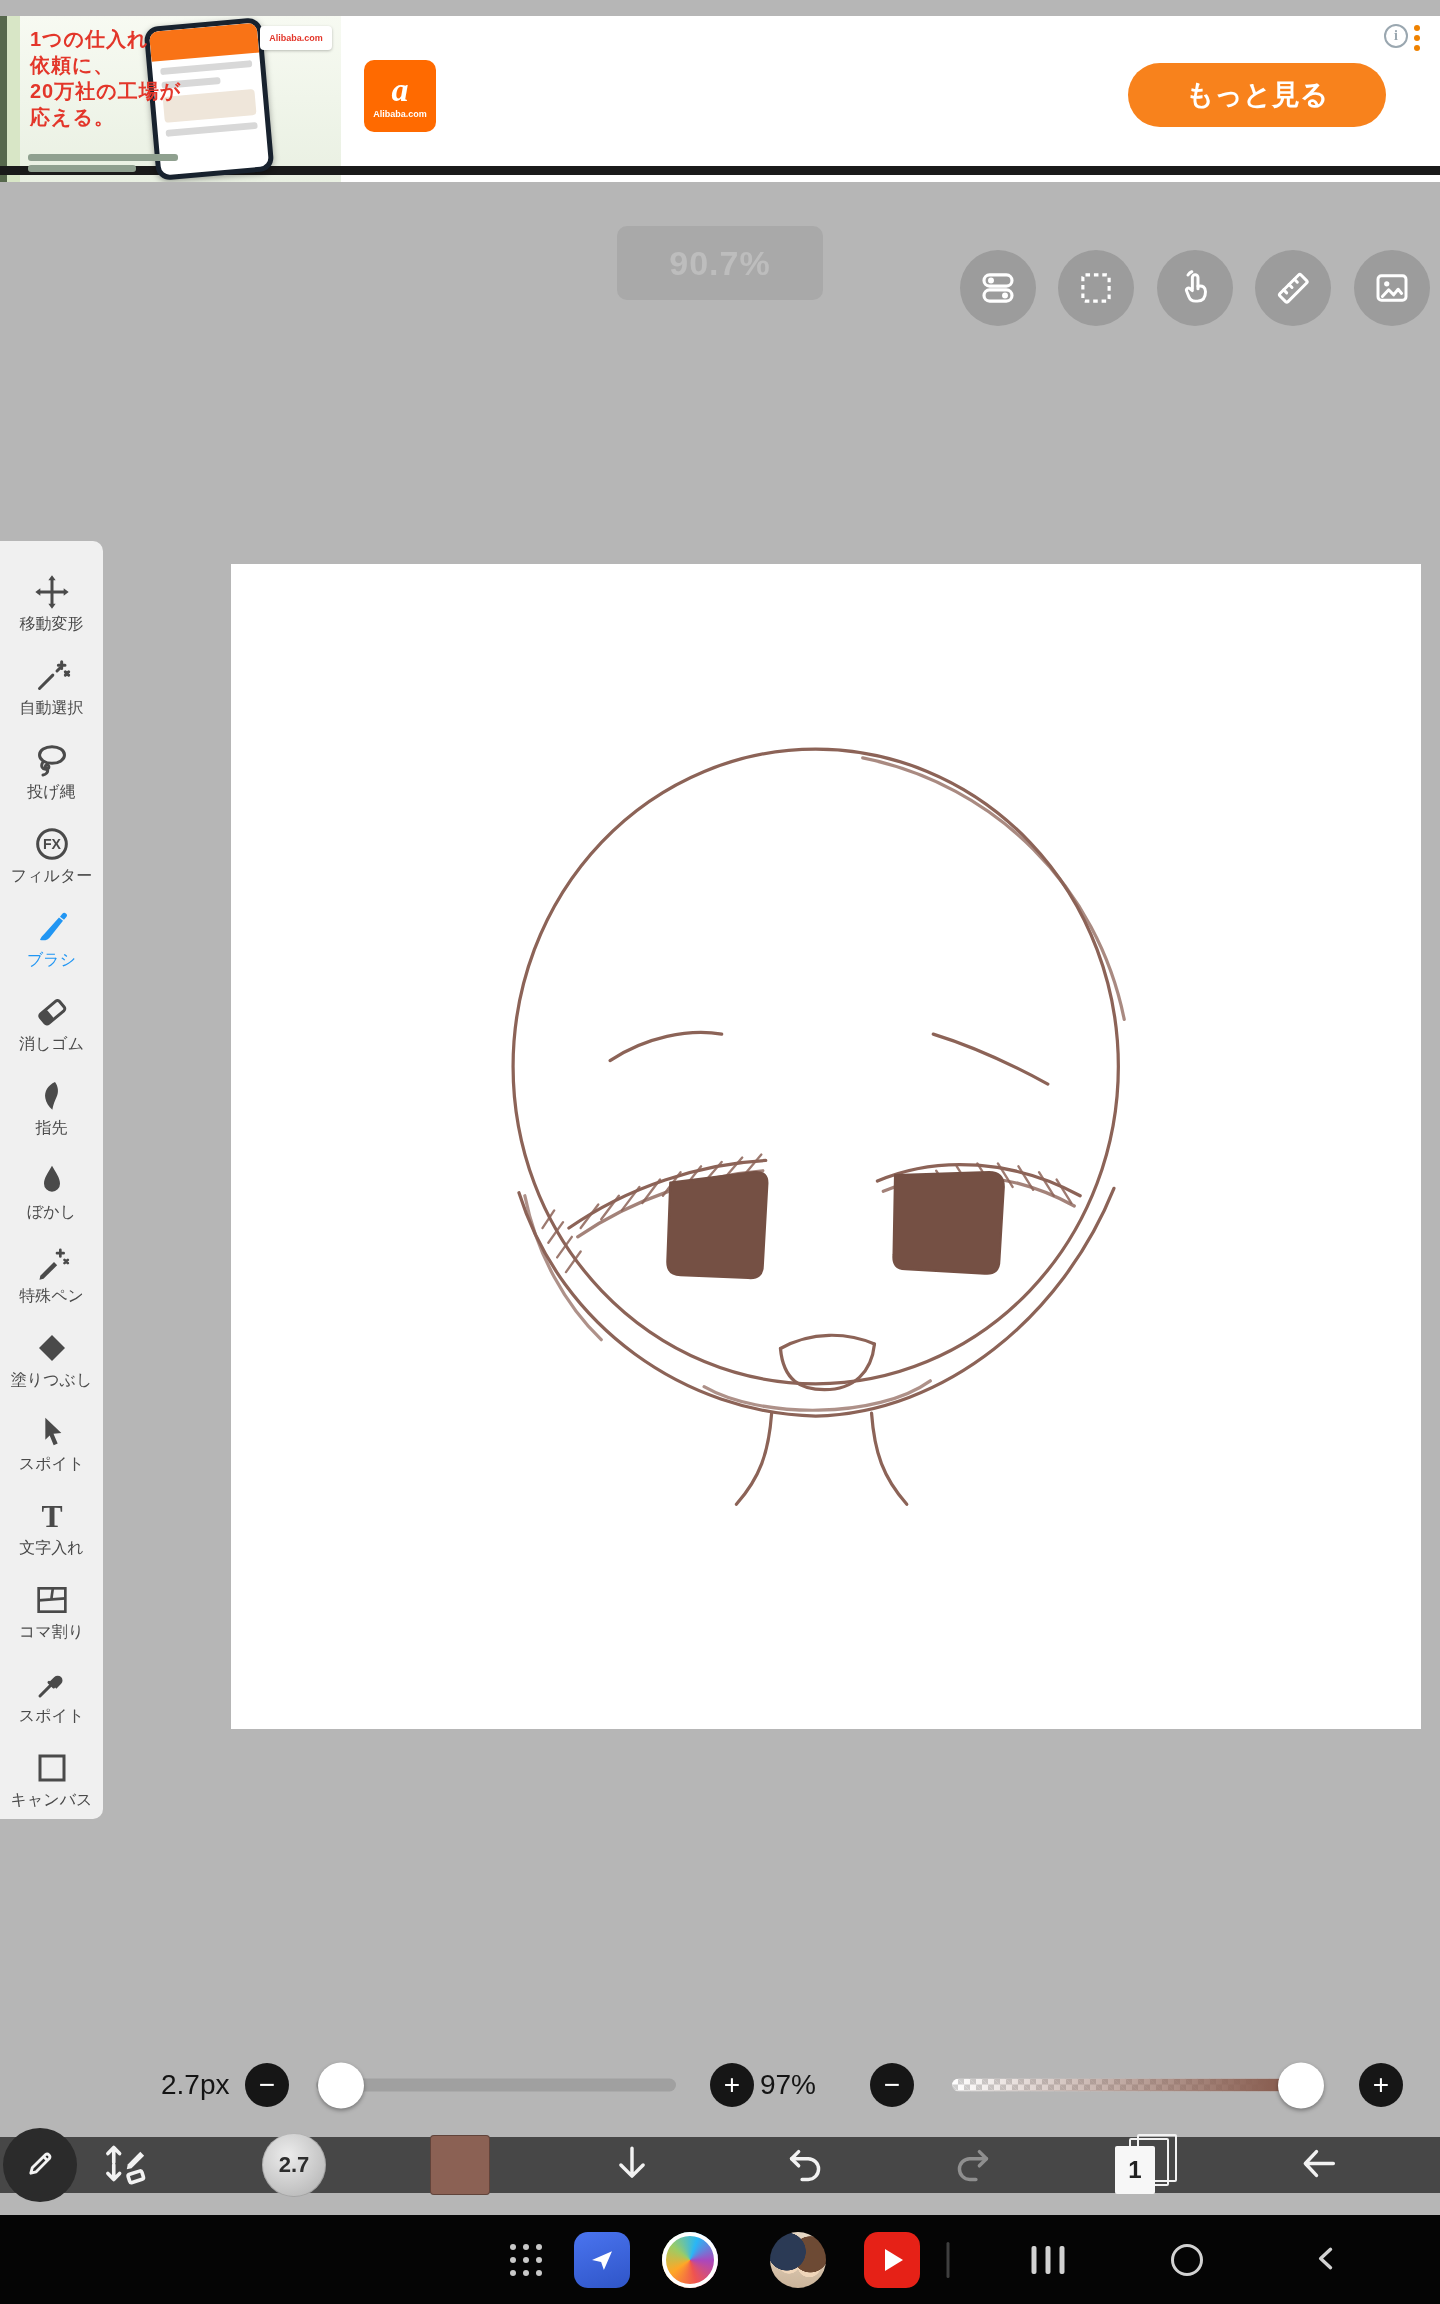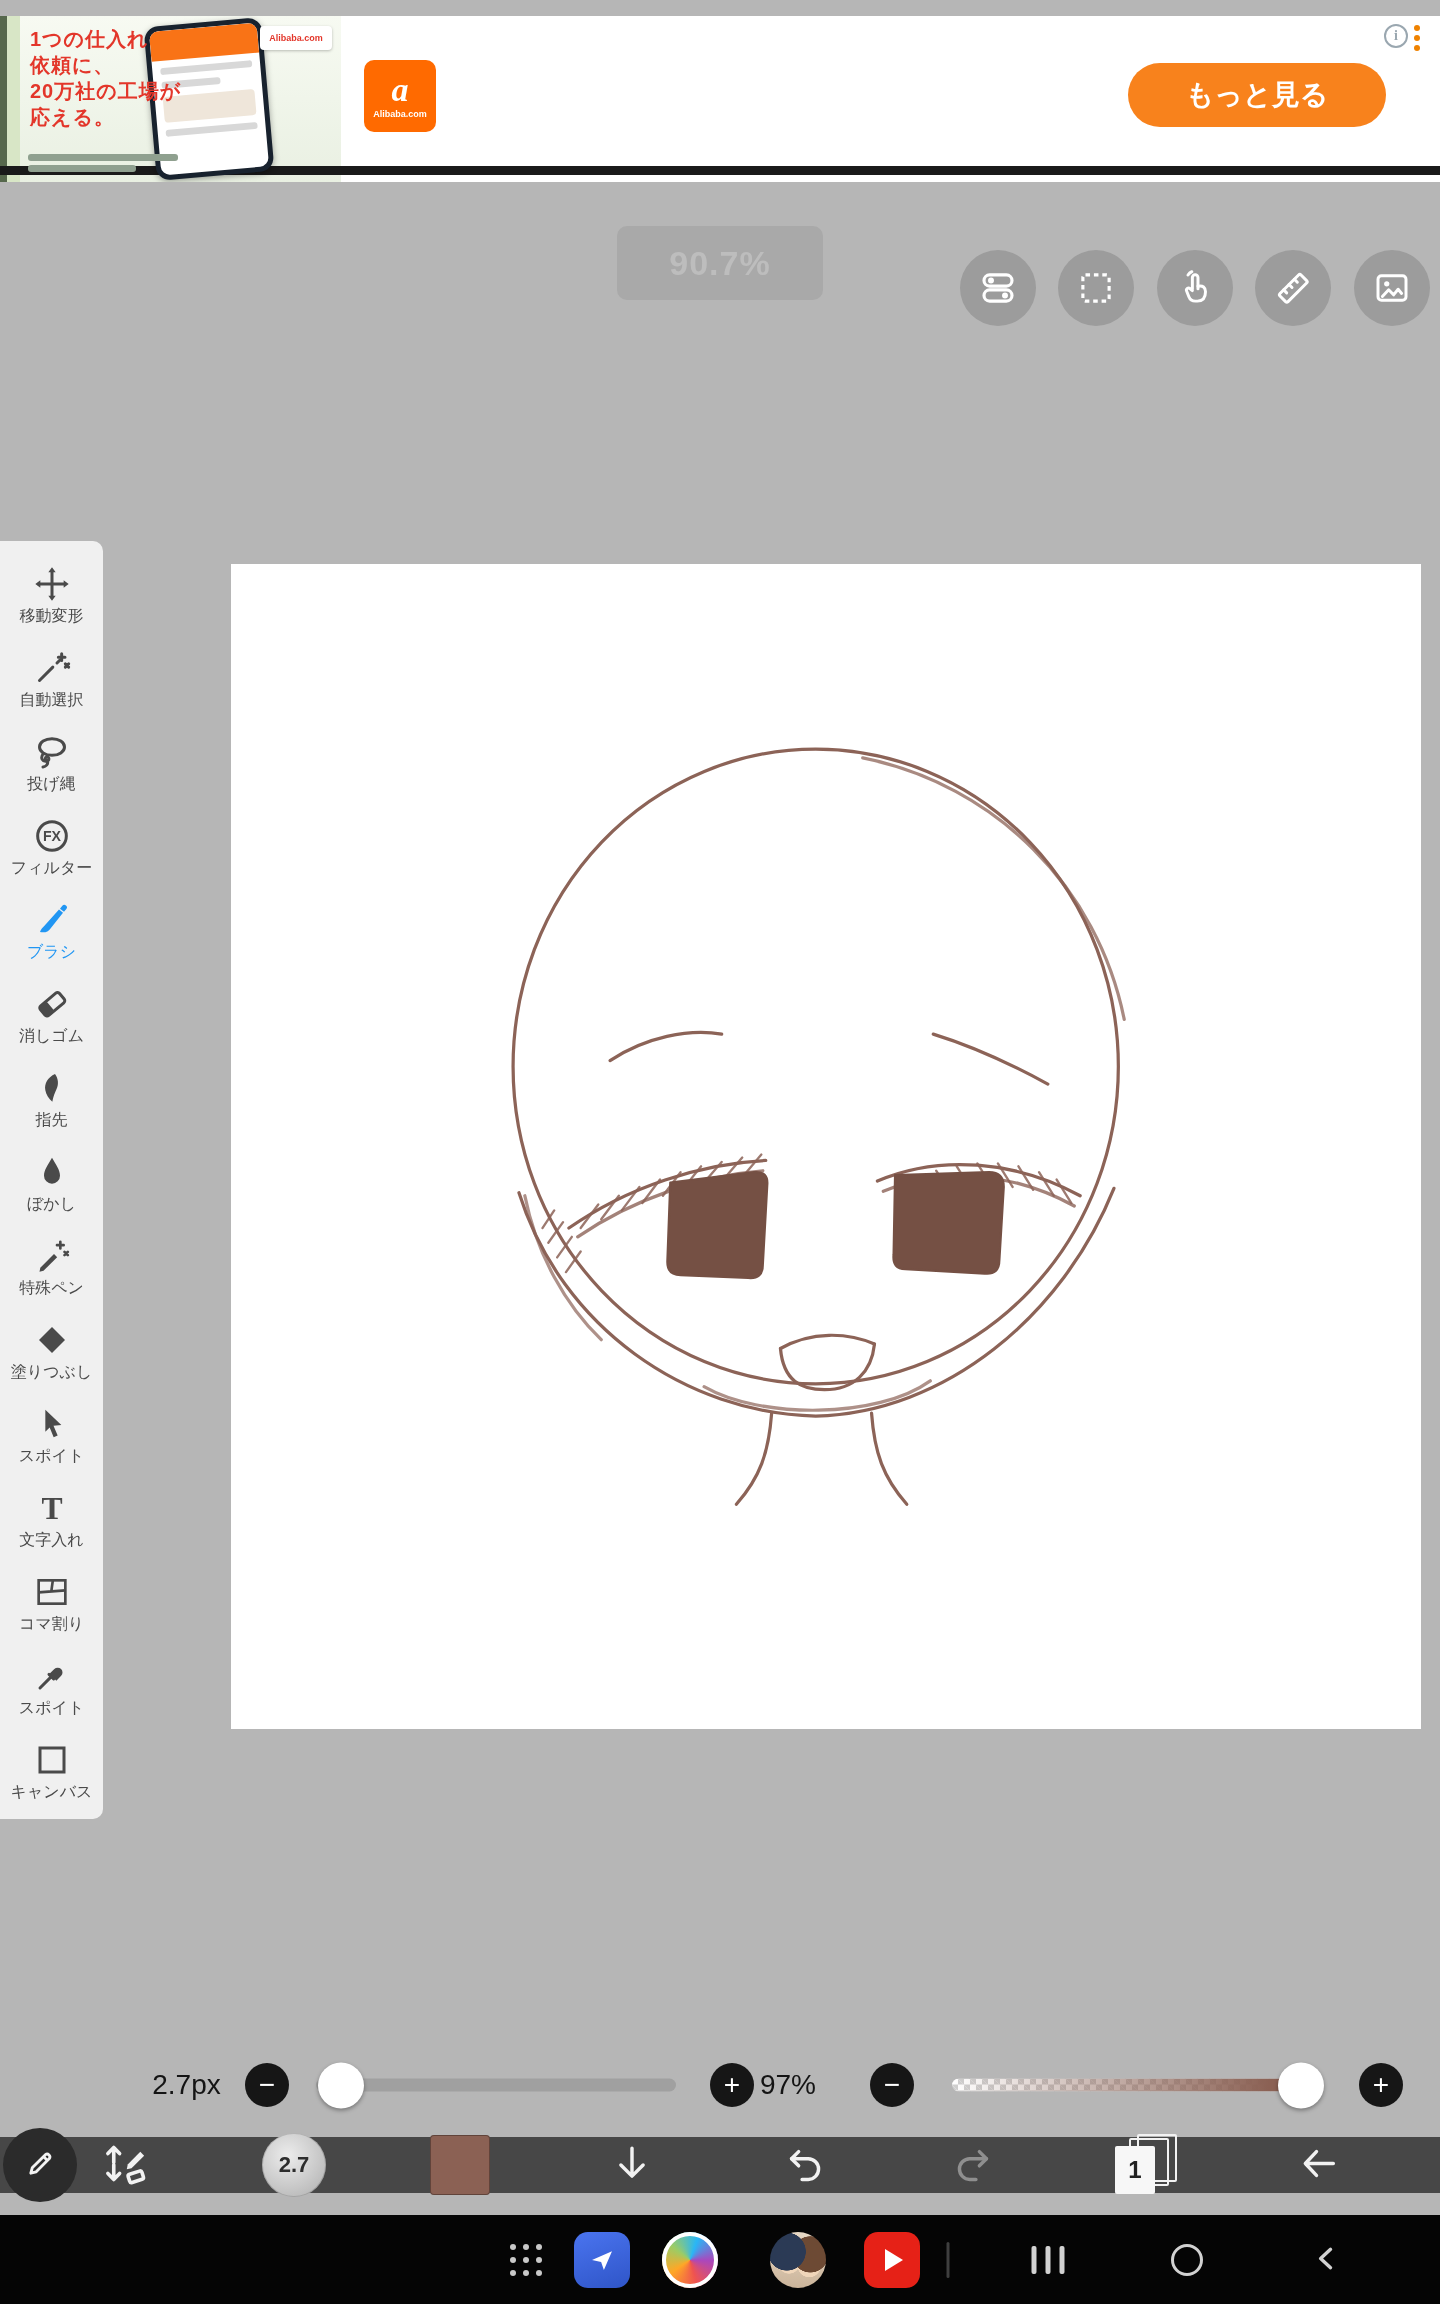--- a/index.html
+++ b/index.html
@@ -52,30 +52,30 @@
     font-size:34px;color:#bdbdbd;font-weight:bold;letter-spacing:1px;}
   .circle-btn{position:absolute;top:250px;width:76px;height:76px;border-radius:50%;background:#9c9c9c;border:none;
     display:flex;align-items:center;justify-content:center;cursor:pointer;}
   .circle-btn svg{display:block;}
 
   .canvas{position:absolute;left:231px;top:564px;width:1190px;height:1165px;background:#ffffff;}
   .canvas svg{display:block;width:100%;height:100%;}
 
   
   .sidebar{position:absolute;left:0;top:541px;width:103px;height:1278px;background:#f0f0f0;
-    border-radius:0 10px 10px 0;display:flex;flex-direction:column;align-items:center;padding-top:10px;}
+    border-radius:0 10px 10px 0;display:flex;flex-direction:column;align-items:center;padding-top:18px;}
   .tool{width:103px;height:84px;display:flex;flex-direction:column;align-items:center;justify-content:center;cursor:pointer;}
   .tool .ticon{height:44px;display:flex;align-items:flex-end;justify-content:center;}
   .tool .tlabel{font-size:16px;color:#4a4a4a;margin-top:2px;white-space:nowrap;}
   .tool.sel .tlabel{color:#2196f3;}
 
   
   .controls{position:absolute;left:0;top:2062px;width:1440px;height:46px;}
   .s-label{position:absolute;top:50%;transform:translateY(-50%);font-size:28px;color:#141414;}
-  .lab-size{left:144px;width:85px;text-align:center;}
+  .lab-size{left:161px;width:85px;text-align:left;}
   .lab-op{left:740px;width:76px;text-align:right;}
   .round-btn{position:absolute;top:50%;transform:translateY(-50%);width:44px;height:44px;border-radius:50%;
     background:#161616;border:none;color:#ffffff;font-size:28px;line-height:40px;text-align:center;cursor:pointer;padding:0;}
   .btn-m1{left:245px;}.btn-p1{left:710px;}.btn-m2{left:870px;}.btn-p2{left:1359px;}
   .track{position:absolute;top:50%;transform:translateY(-50%);width:360px;height:13px;border-radius:7px;background:#a0a0a0;}
   .track-size{left:316px;}
   .track-op{left:952px;
     background-image:
       linear-gradient(90deg, rgba(139,97,84,0), #8b6154 88%),
       linear-gradient(45deg,#cfcfcf 25%,transparent 25%,transparent 75%,#cfcfcf 75%),

